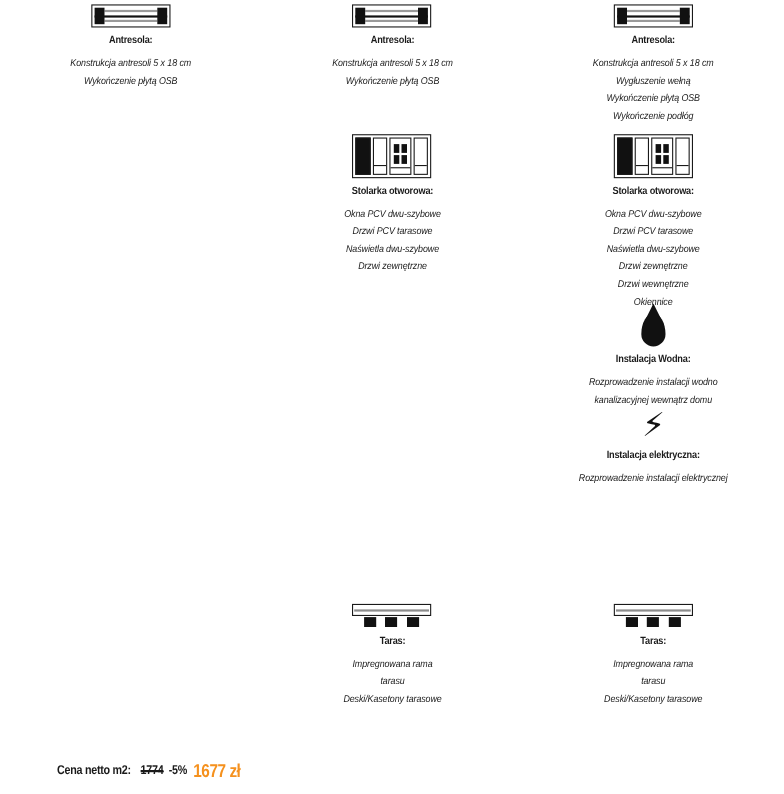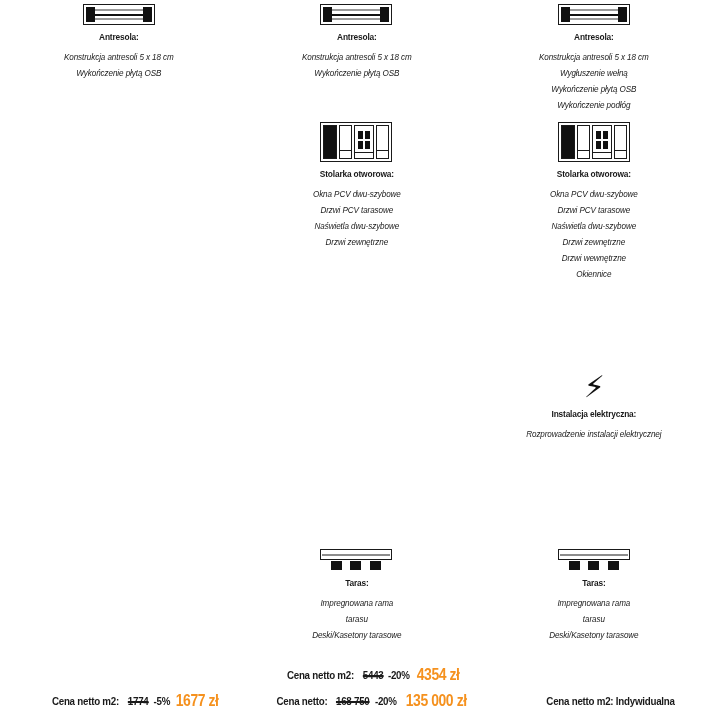--- a/index.html
+++ b/index.html
@@ -289,28 +289,20 @@
             <span class="foot b"></span>
             <span class="foot c"></span>
         </div>
       </div>
       <p class="f-title">Taras:</p>
       <p class="f-line">Impregnowana rama</p>
       <p class="f-line">tarasu</p>
       <p class="f-line">Deski/Kasetony tarasowe</p>
     </div>
 
-    <div class="prices">
-      <div class="price-row">
-        <span class="p-label">Cena netto m2:</span><span class="p-strike">5443</span><span class="p-disc">-20%</span><span class="p-final">4354 zł</span>
-      </div>
-      <div class="price-row">
-        <span class="p-label">Cena netto:</span><span class="p-strike">168 750</span><span class="p-disc">-20%</span><span class="p-final">135 000 zł</span>
-      </div>
-    </div>
   </div>
 
   <div class="col col-3">
 
     <div class="feature" style="top:4px;">
       <div class="icon-wrap">
         <div class="ico-mezz">
           <span class="bar t"></span>
             <span class="bar b"></span>
           <span class="mid"></span>
@@ -341,20 +333,28 @@
       </div>
       <p class="f-title">Stolarka otworowa:</p>
       <p class="f-line">Okna PCV dwu-szybowe</p>
       <p class="f-line">Drzwi PCV tarasowe</p>
       <p class="f-line">Naświetla dwu-szybowe</p>
       <p class="f-line">Drzwi zewnętrzne</p>
       <p class="f-line">Drzwi wewnętrzne</p>
       <p class="f-line">Okiennice</p>
     </div>
 
+    <div class="feature" style="top:285px;">
+      <div class="icon-wrap">
+        <div class="ico-drop"></div>
+      </div>
+      <p class="f-title">Instalacja Wodna:</p>
+      <p class="f-line">Rozprowadzenie instalacji wodno</p>
+      <p class="f-line">kanalizacyjnej wewnątrz domu</p>
+    </div>
 
     <div class="feature" style="top:372px;">
       <div class="icon-wrap">
         <div class="ico-bolt">⚡</div>
       </div>
       <p class="f-title">Instalacja elektryczna:</p>
       <p class="f-line">Rozprowadzenie instalacji elektrycznej</p>
     </div>
 
 
@@ -367,19 +367,16 @@
             <span class="foot c"></span>
         </div>
       </div>
       <p class="f-title">Taras:</p>
       <p class="f-line">Impregnowana rama</p>
       <p class="f-line">tarasu</p>
       <p class="f-line">Deski/Kasetony tarasowe</p>
     </div>
 
     <div class="prices">
-      <div class="price-row">
-        <span class="p-plain">Cena netto m2: Indywidualna</span>
-      </div>
     </div>
   </div>
 
 </div>
 
 </body></html>

